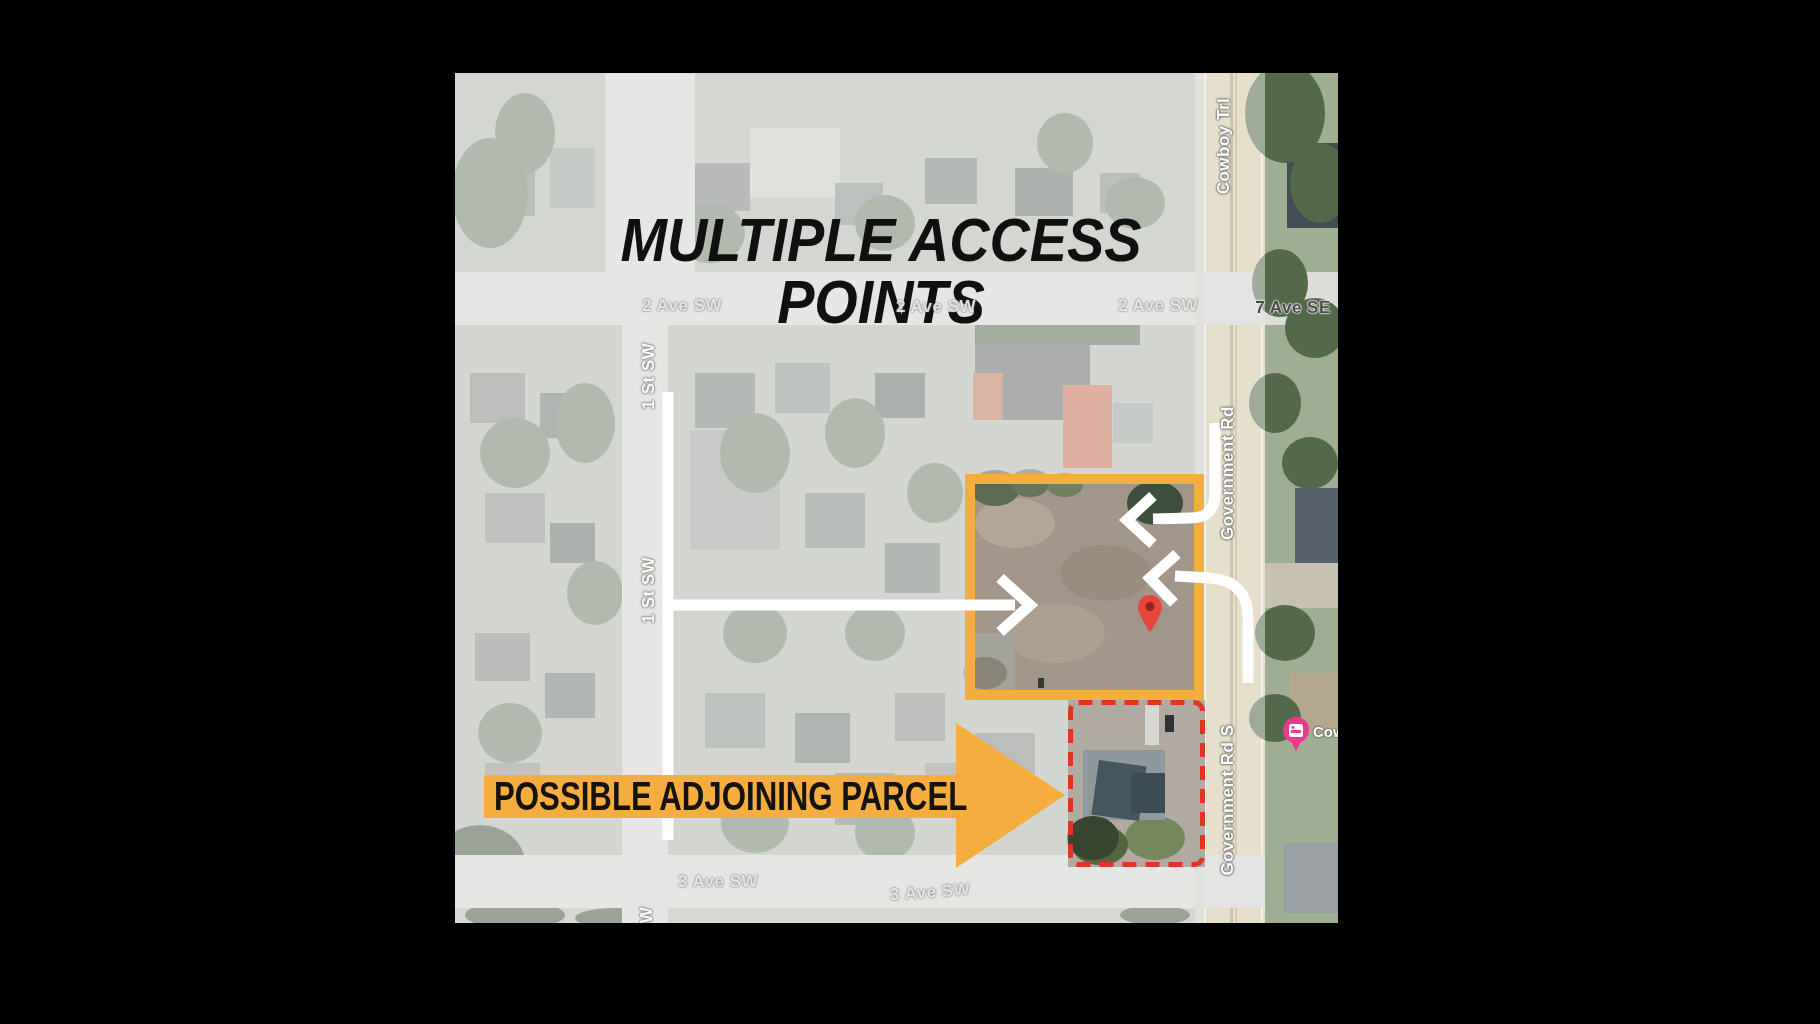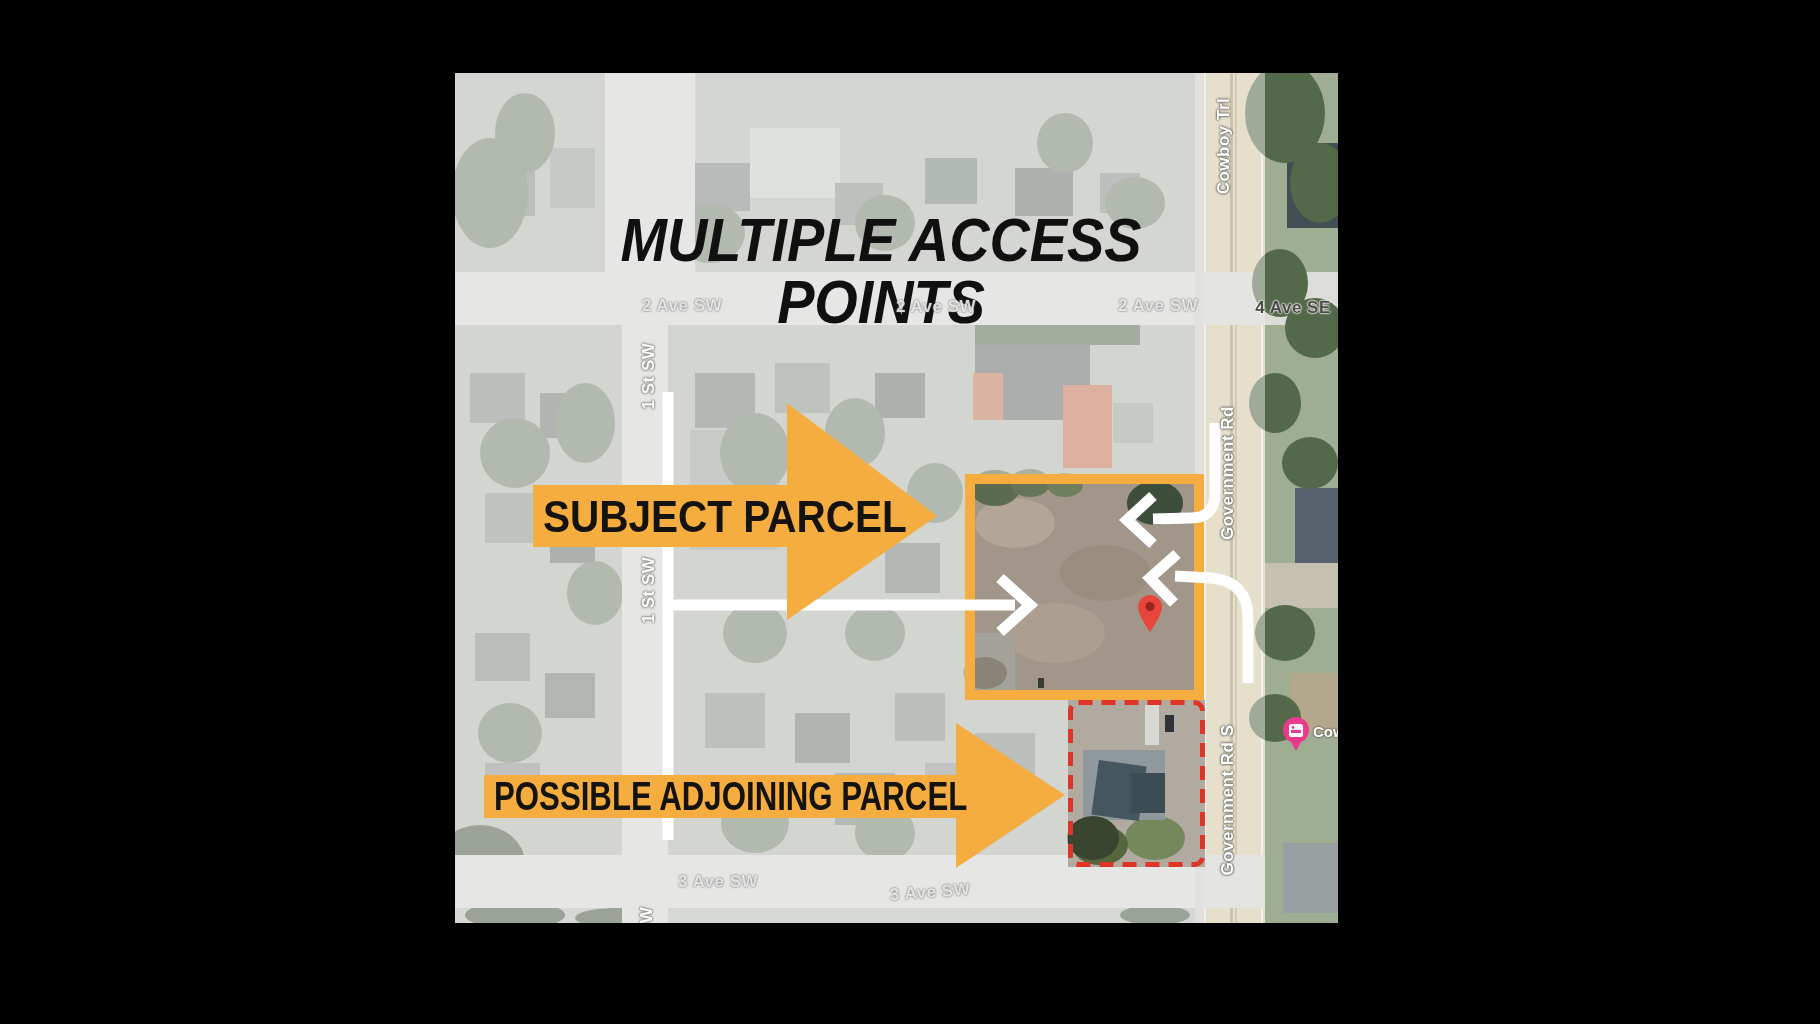--- a/index.html
+++ b/index.html
@@ -203,33 +203,30 @@
         <path d="M213 319 V767"></path>
         <path d="M213 532 H560"></path>
         <polyline points="545,505 575,532 545,559"></polyline>
         <path d="M760 350 V420 Q760 445 735 445 L698 446"></path>
         <polyline points="698,423 672,447 698,471"></polyline>
         <path d="M793 610 V545 Q793 508 755 505 L720 503"></path>
         <polyline points="722,481 695,505 719,530"></polyline>
       </g>
     </svg>
 
-    <div id="arrow-subject" class="big-arrow">
-      <span class="arrow-text">SUBJECT PARCEL</span>
-    </div>
     <div id="arrow-adjoining" class="big-arrow">
       <span class="arrow-text">POSSIBLE ADJOINING PARCEL</span>
     </div>
 
     <div id="title">MULTIPLE ACCESS POINTS</div>
 
     <div class="street-label lbl-light" style="left:227px;top:232px;">2 Ave SW</div>
     <div class="street-label lbl-light" style="left:481px;top:233px;">2 Ave SW</div>
     <div class="street-label lbl-light" style="left:703px;top:232px;">2 Ave SW</div>
-    <div class="street-label lbl-dark" style="left:838px;top:234px;">4 Ave SE</div>
+    <div class="street-label lbl-dark" style="left:838px;top:234px;">7 Ave SE</div>
     <div class="street-label lbl-light" style="left:263px;top:808px;">3 Ave SW</div>
     <div class="street-label lbl-light lbl-tilt" style="left:475px;top:819px;">3 Ave SW</div>
     <div class="street-label lbl-vert" style="left:768px;top:73px;">Cowboy Trl</div>
     <div class="street-label lbl-vert" style="left:772px;top:400px;">Government Rd</div>
     <div class="street-label lbl-vert" style="left:772px;top:727px;">Government Rd S</div>
     <div class="street-label lbl-vert lbl-washed" style="left:193px;top:303px;">1 St SW</div>
     <div class="street-label lbl-vert lbl-washed" style="left:193px;top:517px;">1 St SW</div>
     <div class="street-label lbl-vert lbl-washed" style="left:191px;top:842px;">W</div>
 
     <svg class="layer" style="left:683px;top:522px;" width="24" height="37" viewBox="0 0 24 37">

